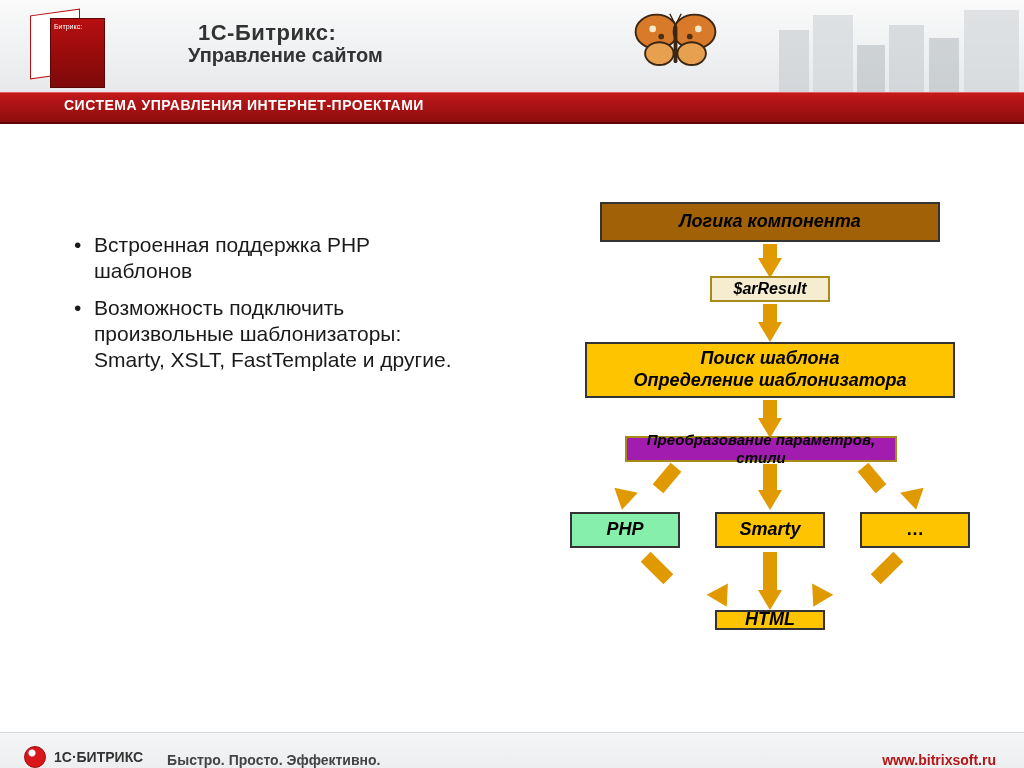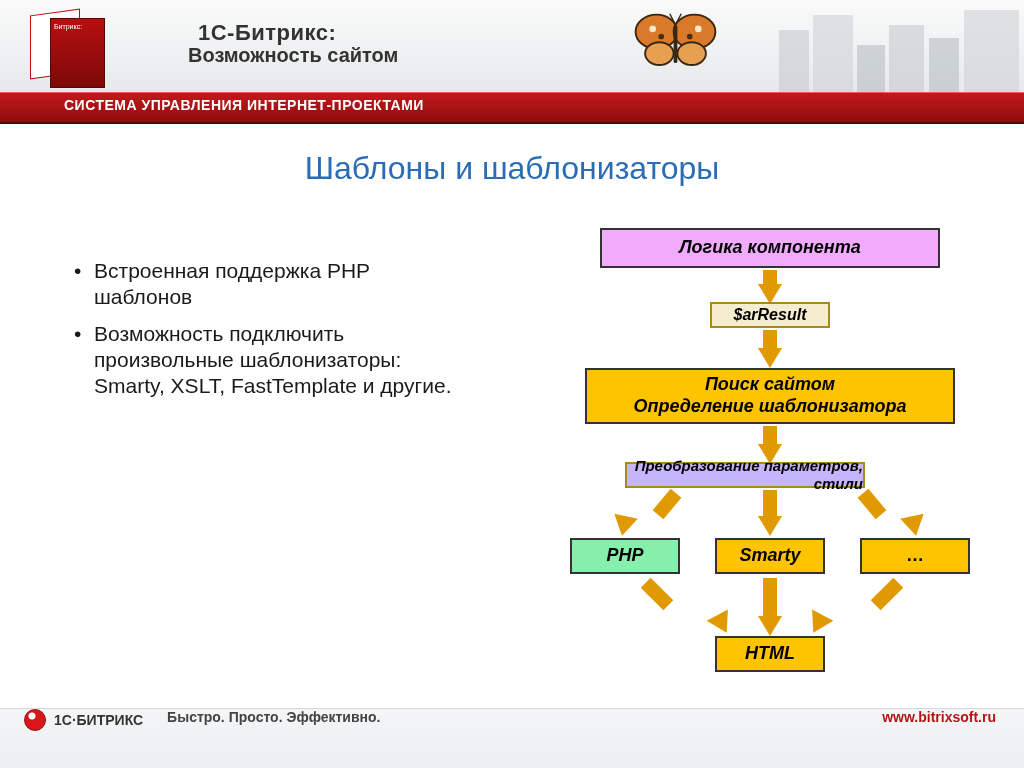--- a/index.html
+++ b/index.html
@@ -26,64 +26,64 @@
   
   .main { position:relative; width:100%; height:590px; }
   .title { text-align:center; font-size:32px; color:#2a6cb5; margin-top:26px; font-weight:normal; }
   .bullets { position:absolute; left:72px; top:108px; width:390px; font-size:21px; color:#1a1a1a; line-height:1.25; }
   .bullets li { margin-bottom:10px; list-style:none; position:relative; padding-left:22px;}
   .bullets li::before { content:"•"; position:absolute; left:2px; top:0; }
 
   
   .diagram { position:absolute; left:530px; top:78px; width:460px; }
   .node { border:2px solid #333; text-align:center; font-weight:bold; font-style:italic; font-size:18px; color:#000; display:flex; align-items:center; justify-content:center; flex-direction:column; line-height:1.2; }
-  .n-logic { position:absolute; left:70px; top:0; width:340px; height:40px; background:#f0abfc; }
+  .n-logic { position:absolute; left:70px; top:0; width:340px; height:40px; background:#a16207; }
   .n-arres { position:absolute; left:180px; top:74px; width:120px; height:26px; background:#f6eccf; border:2px solid #a68a1a; font-size:16px; }
   .n-search { position:absolute; left:55px; top:140px; width:370px; height:56px; background:#ffc400; }
-  .n-params { position:absolute; left:95px; top:234px; width:240px; height:26px; background:#c4b5fd; border:2px solid #a68a1a; font-size:15px;text-align:right; }
+  .n-params { position:absolute; left:95px; top:234px; width:272px; height:26px; background:#a21caf; border:2px solid #a68a1a; font-size:15px; }
   .n-php   { position:absolute; left:40px;  top:310px; width:110px; height:36px; background:#86efac; }
   .n-smarty{ position:absolute; left:185px; top:310px; width:110px; height:36px; background:#ffc400; }
   .n-dots  { position:absolute; left:330px; top:310px; width:110px; height:36px; background:#ffc400; font-style:normal;}
-  .n-html  { position:absolute; left:185px; top:408px; width:110px; height:36px; background:#ffc400; }
+  .n-html  { position:absolute; left:185px; top:408px; width:110px; height:20px; background:#ffc400; }
 
   .arrow { position:absolute; width:0; height:0; }
   .arrow-down { border-left:12px solid transparent; border-right:12px solid transparent; border-top:20px solid #e09a00; }
   .arrow-stem { position:absolute; width:14px; background:#e09a00; }
   .a1s { left:233px; top:42px; height:18px; } .a1 { left:228px; top:56px; }
   .a2s { left:233px; top:102px; height:22px;} .a2 { left:228px; top:120px;}
   .a3s { left:233px; top:198px; height:22px;} .a3 { left:228px; top:216px;}
   
   .a4 { left:82px; top:288px; transform:rotate(12deg);} .a4s{ left:130px; top:262px; height:28px; transform:rotate(40deg);}
   .a5 { left:228px; top:288px; } .a5s{ left:233px; top:262px; height:26px;}
   .a6 { left:372px; top:288px; transform:rotate(-12deg);} .a6s{ left:335px; top:262px; height:28px; transform:rotate(-40deg);}
   
   .a7 { left:180px; top:386px; transform:rotate(-28deg);} .a7s{ left:120px; top:350px; height:32px; transform:rotate(-45deg);}
   .a8 { left:228px; top:388px;} .a8s{ left:233px; top:350px; height:38px;}
   .a9 { left:276px; top:386px; transform:rotate(28deg);} .a9s{ left:350px; top:350px; height:32px; transform:rotate(45deg);}
 
   
-  .footer { position:absolute; bottom:0; left:0; width:100%; height:60px; background:linear-gradient(#f4f5f6,#eceeef); border-top:1px solid #d6d9db; display:flex; align-items:flex-start; }
+  .footer { position:absolute; bottom:0; left:0; width:100%; height:36px; background:linear-gradient(#f4f5f6,#eceeef); border-top:1px solid #d6d9db; display:flex; align-items:flex-end; }
   .flogo { margin-left:24px; display:flex; align-items:center; gap:8px;}
   .flogo-ball { width:22px; height:22px; border-radius:50%; background:radial-gradient(circle at 35% 30%, #fff 0 3px, #d8171a 4px 100%); border:1px solid #9a0c0e;}
   .flogo-text { font-size:14px; font-weight:bold; color:#333;}
   .ftag { margin-left:24px; font-size:14px; font-weight:bold; color:#444;}
   .furl { margin-left:auto; margin-right:28px; font-size:14px; color:#b51416; font-weight:bold;}
 </style>
 </head>
 <body>
 
 <div class="header">
   <div class="skyline"></div>
   <div class="boxart">
     <div class="box-back"></div>
     <div class="box-front">Битрикс:</div>
   </div>
   <div class="brand">
     <div class="brand-top">1С-Битрикс:</div>
-    <div class="brand-bottom">Возможность сайтом</div>
+    <div class="brand-bottom">Управление сайтом</div>
   </div>
   <div class="butterfly">
     <svg viewBox="0 0 100 70">
         <g>
       <ellipse cx="30" cy="25" rx="22" ry="18" fill="#d87a2a" stroke="#3a2613" stroke-width="2"></ellipse>
       <ellipse cx="70" cy="25" rx="22" ry="18" fill="#d87a2a" stroke="#3a2613" stroke-width="2"></ellipse>
       <ellipse cx="33" cy="48" rx="15" ry="12" fill="#e6a050" stroke="#3a2613" stroke-width="2"></ellipse>
       <ellipse cx="67" cy="48" rx="15" ry="12" fill="#e6a050" stroke="#3a2613" stroke-width="2"></ellipse>
       <circle cx="26" cy="22" r="3.5" fill="#f6e9c9"></circle>
           <circle cx="74" cy="22" r="3.5" fill="#f6e9c9"></circle>
@@ -91,36 +91,35 @@
           <circle cx="65" cy="30" r="3" fill="#4a3015"></circle>
       <rect x="48" y="18" width="4" height="40" rx="2" fill="#3a2613"></rect>
       <path d="M50 18 L44 6 M50 18 L56 6" stroke="#3a2613" stroke-width="1.5" fill="none"></path>
     </g>
       </svg>
   </div>
 </div>
 <div class="redbar">СИСТЕМА УПРАВЛЕНИЯ ИНТЕРНЕТ-ПРОЕКТАМИ</div>
 
 <div class="main">
-  <h1 class="title">Шаблоны и шаблонизаторы</h1>
 
   <ul class="bullets">
     <li>Встроенная поддержка PHP шаблонов</li>
     <li>Возможность подключить произвольные шаблонизаторы: Smarty, XSLT, FastTemplate и другие.</li>
   </ul>
 
   <div class="diagram">
     <div class="node n-logic">Логика компонента</div>
     <div class="arrow-stem a1s"></div>
       <div class="arrow arrow-down a1"></div>
     <div class="node n-arres">$arResult</div>
     <div class="arrow-stem a2s"></div>
       <div class="arrow arrow-down a2"></div>
     <div class="node n-search">
-      <span>Поиск сайтом</span>
+      <span>Поиск шаблона</span>
       <span>Определение шаблонизатора</span>
     </div>
     <div class="arrow-stem a3s"></div>
       <div class="arrow arrow-down a3"></div>
     <div class="node n-params">Преобразование параметров, стили</div>
     <div class="arrow-stem a4s"></div>
       <div class="arrow arrow-down a4"></div>
     <div class="arrow-stem a5s"></div>
       <div class="arrow arrow-down a5"></div>
     <div class="arrow-stem a6s"></div>

